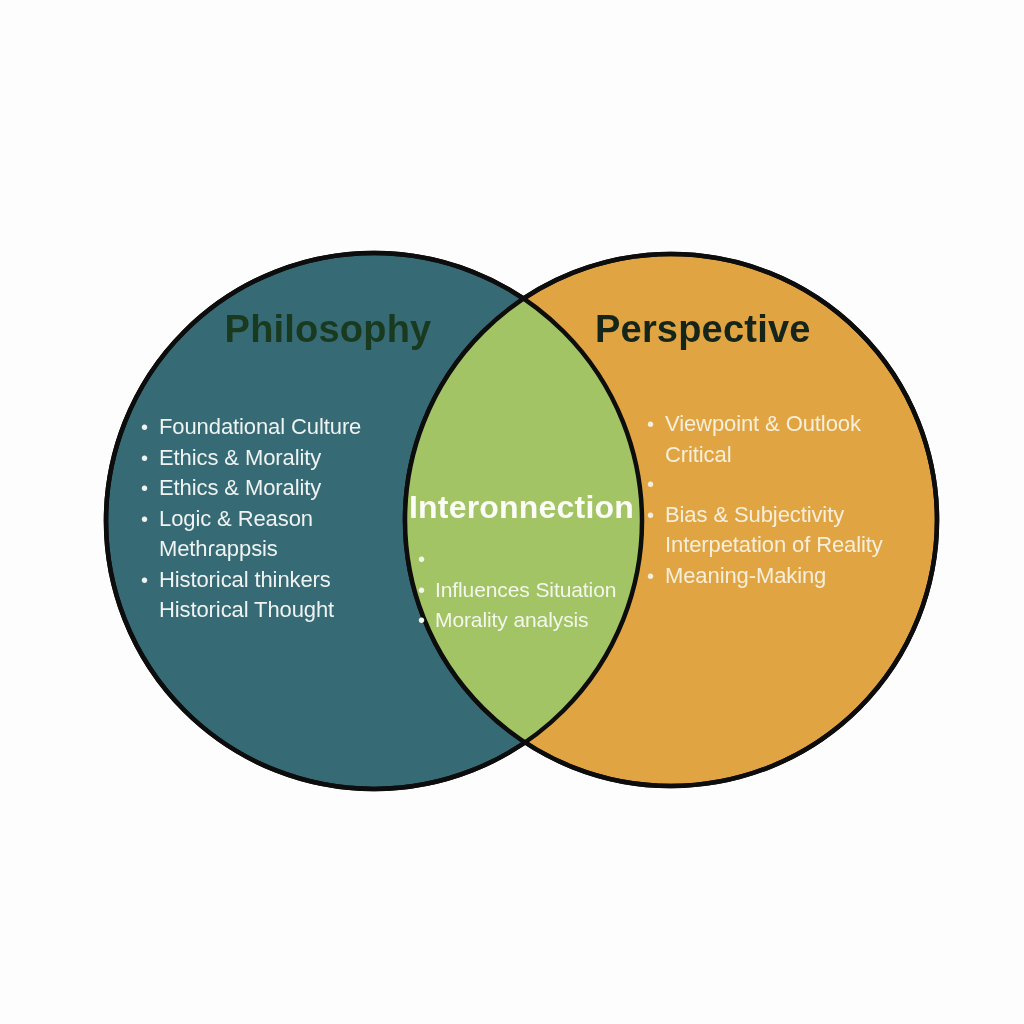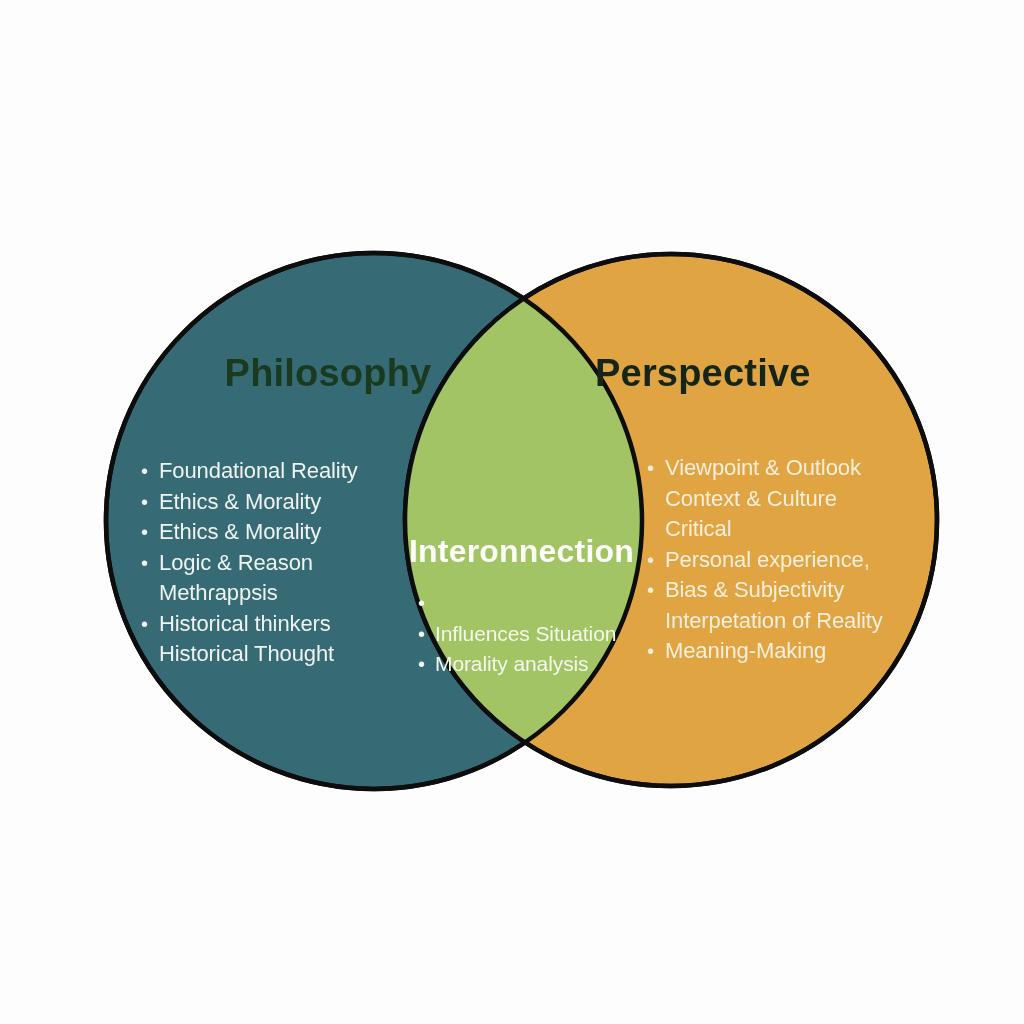--- a/index.html
+++ b/index.html
@@ -20,21 +20,20 @@
   }
   svg.venn {
     position: absolute;
     left: 0;
     top: 0;
   }
   .overlay {
     position: absolute;
     inset: 0;
     pointer-events: none;
-    margin-top: 44px;
   }
   .circle-title {
     position: absolute;
     font-weight: 700;
     font-size: 38px;
     line-height: 1.05;
     text-align: center;
     letter-spacing: 0.2px;
   }
   .title-left   { left: 150px; top: 310px; width: 356px; color: #1a3a20; }
@@ -94,21 +93,21 @@
 
     <div class="circle-title title-left">Philosophy</div>
 
     <div class="circle-title title-right">Perspective</div>
 
     <div class="title-center">Interonnection</div>
 
     <div class="vlist list-left">
       <div class="row">
         <span class="marker">•</span>
-        <span>Foundational Reality</span>
+        <span>Foundational Culture</span>
       </div>
       <div class="row">
         <span class="marker">•</span>
         <span>Ethics &amp; Morality</span>
       </div>
       <div class="row">
         <span class="marker">•</span>
         <span>Ethics &amp; Morality</span>
       </div>
       <div class="row">
@@ -143,29 +142,24 @@
       </div>
     </div>
 
     <div class="vlist list-right">
       <div class="row">
         <span class="marker">•</span>
         <span>Viewpoint &amp; Outlook</span>
       </div>
       <div class="row cont">
         <span class="marker">•</span>
-        <span>Context &amp; Culture</span>
-      </div>
-      <div class="row cont">
-        <span class="marker">•</span>
         <span>Critical</span>
       </div>
       <div class="row">
         <span class="marker">•</span>
-        <span>Personal experience,</span>
       </div>
       <div class="row">
         <span class="marker">•</span>
         <span>Bias &amp; Subjectivity</span>
       </div>
       <div class="row cont">
         <span class="marker">•</span>
         <span>Interpetation of Reality</span>
       </div>
       <div class="row">

